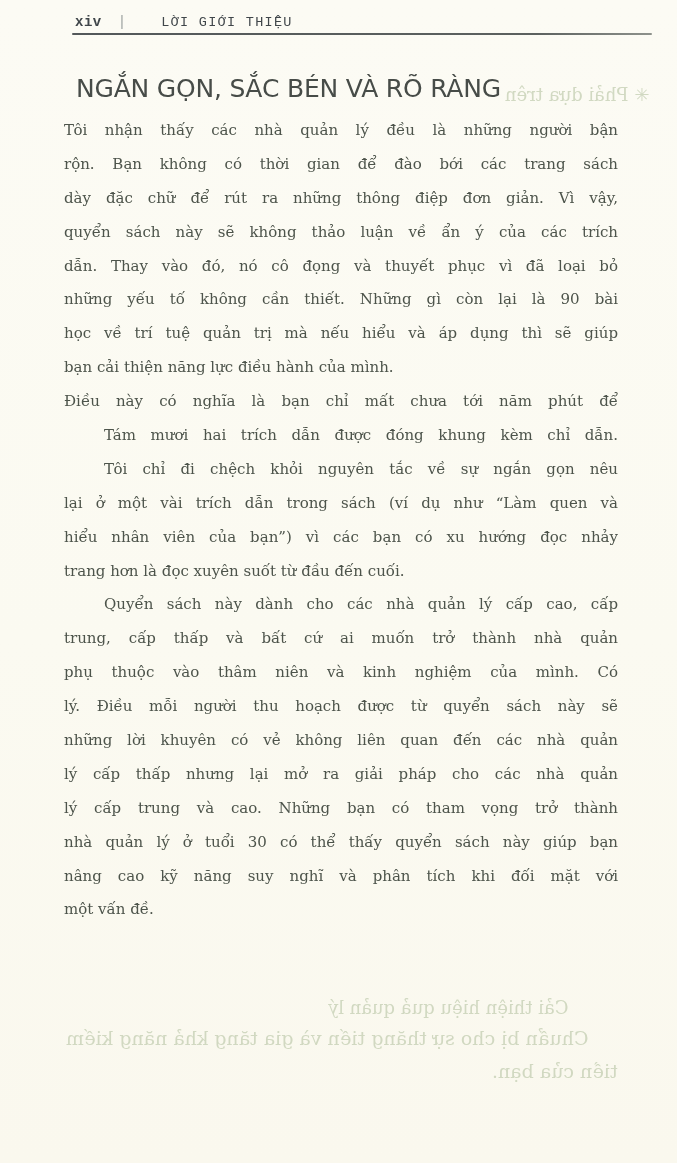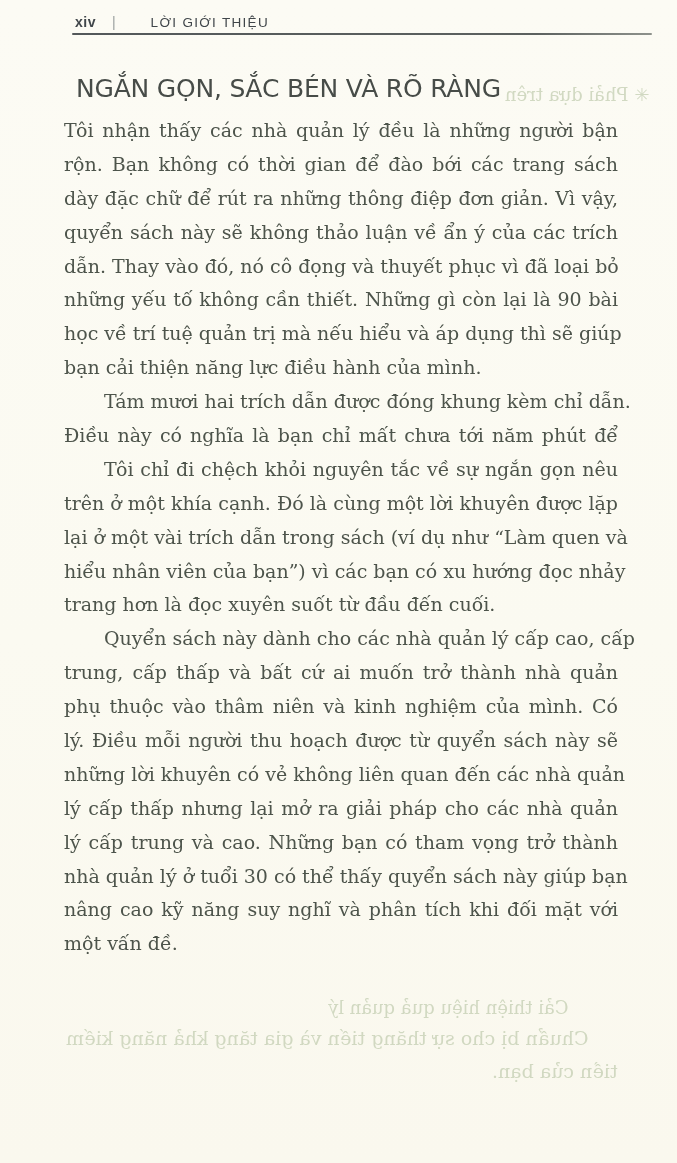--- a/index.html
+++ b/index.html
@@ -16,21 +16,21 @@
     background: linear-gradient(180deg, #fcfbf4 0%, #fbfaf1 55%, #faf8ee 100%);
     overflow: hidden;
     font-family: "DejaVu Serif", serif;
     color: #4d544b;
   }
   
   .running-header {
     position: absolute;
     left: 75px;
     top: 14px;
-    font-family: Liberation Sans, sans-serif;
+    font-family: Liberation Mono, monospace;
     font-size: 14px;
     color: #40464a;
     display: flex;
     align-items: baseline;
     white-space: nowrap;
   }
   .running-header .folio {
     font-weight: 700;
     letter-spacing: 0.5px;
   }
@@ -66,21 +66,21 @@
     letter-spacing: -0.2px;
     color: #474c48;
     white-space: nowrap;
   }
   
   .bodytext {
     position: absolute;
     left: 64px;
     top: 114px;
     width: 554px;
-    font-size: 19px;
+    font-size: 15px;
     line-height: 33.9px;
     color: #4d544b;
   }
   .ln {
     text-align: justify;
     text-align-last: justify;
     height: 33.9px;
     white-space: nowrap;
     overflow: visible;
   }
@@ -122,25 +122,24 @@
 
     <div class="ln">Tôi nhận thấy các nhà quản lý đều là những người bận</div>
     <div class="ln">rộn. Bạn không có thời gian để đào bới các trang sách</div>
     <div class="ln">dày đặc chữ để rút ra những thông điệp đơn giản. Vì vậy,</div>
     <div class="ln">quyển sách này sẽ không thảo luận về ẩn ý của các trích</div>
     <div class="ln">dẫn. Thay vào đó, nó cô đọng và thuyết phục vì đã loại bỏ</div>
     <div class="ln">những yếu tố không cần thiết. Những gì còn lại là 90 bài</div>
     <div class="ln">học về trí tuệ quản trị mà nếu hiểu và áp dụng thì sẽ giúp</div>
     <div class="ln ln-last">bạn cải thiện năng lực điều hành của mình.</div>
 
+    <div class="ln">Điều này có nghĩa là bạn chỉ mất chưa tới năm phút để</div>
     <div class="ln indent">Tám mươi hai trích dẫn được đóng khung kèm chỉ dẫn.</div>
-    <div class="ln">Điều này có nghĩa là bạn chỉ mất chưa tới năm phút để</div>
 
     <div class="ln indent">Tôi chỉ đi chệch khỏi nguyên tắc về sự ngắn gọn nêu</div>
-    <div class="ln">trên ở một khía cạnh. Đó là cùng một lời khuyên được lặp</div>
     <div class="ln">lại ở một vài trích dẫn trong sách (ví dụ như “Làm quen và</div>
     <div class="ln">hiểu nhân viên của bạn”) vì các bạn có xu hướng đọc nhảy</div>
     <div class="ln ln-last">trang hơn là đọc xuyên suốt từ đầu đến cuối.</div>
 
     <div class="ln indent">Quyển sách này dành cho các nhà quản lý cấp cao, cấp</div>
     <div class="ln">trung, cấp thấp và bất cứ ai muốn trở thành nhà quản</div>
     <div class="ln">phụ thuộc vào thâm niên và kinh nghiệm của mình. Có</div>
     <div class="ln">lý. Điều mỗi người thu hoạch được từ quyển sách này sẽ</div>
     <div class="ln">những lời khuyên có vẻ không liên quan đến các nhà quản</div>
     <div class="ln">lý cấp thấp nhưng lại mở ra giải pháp cho các nhà quản</div>

